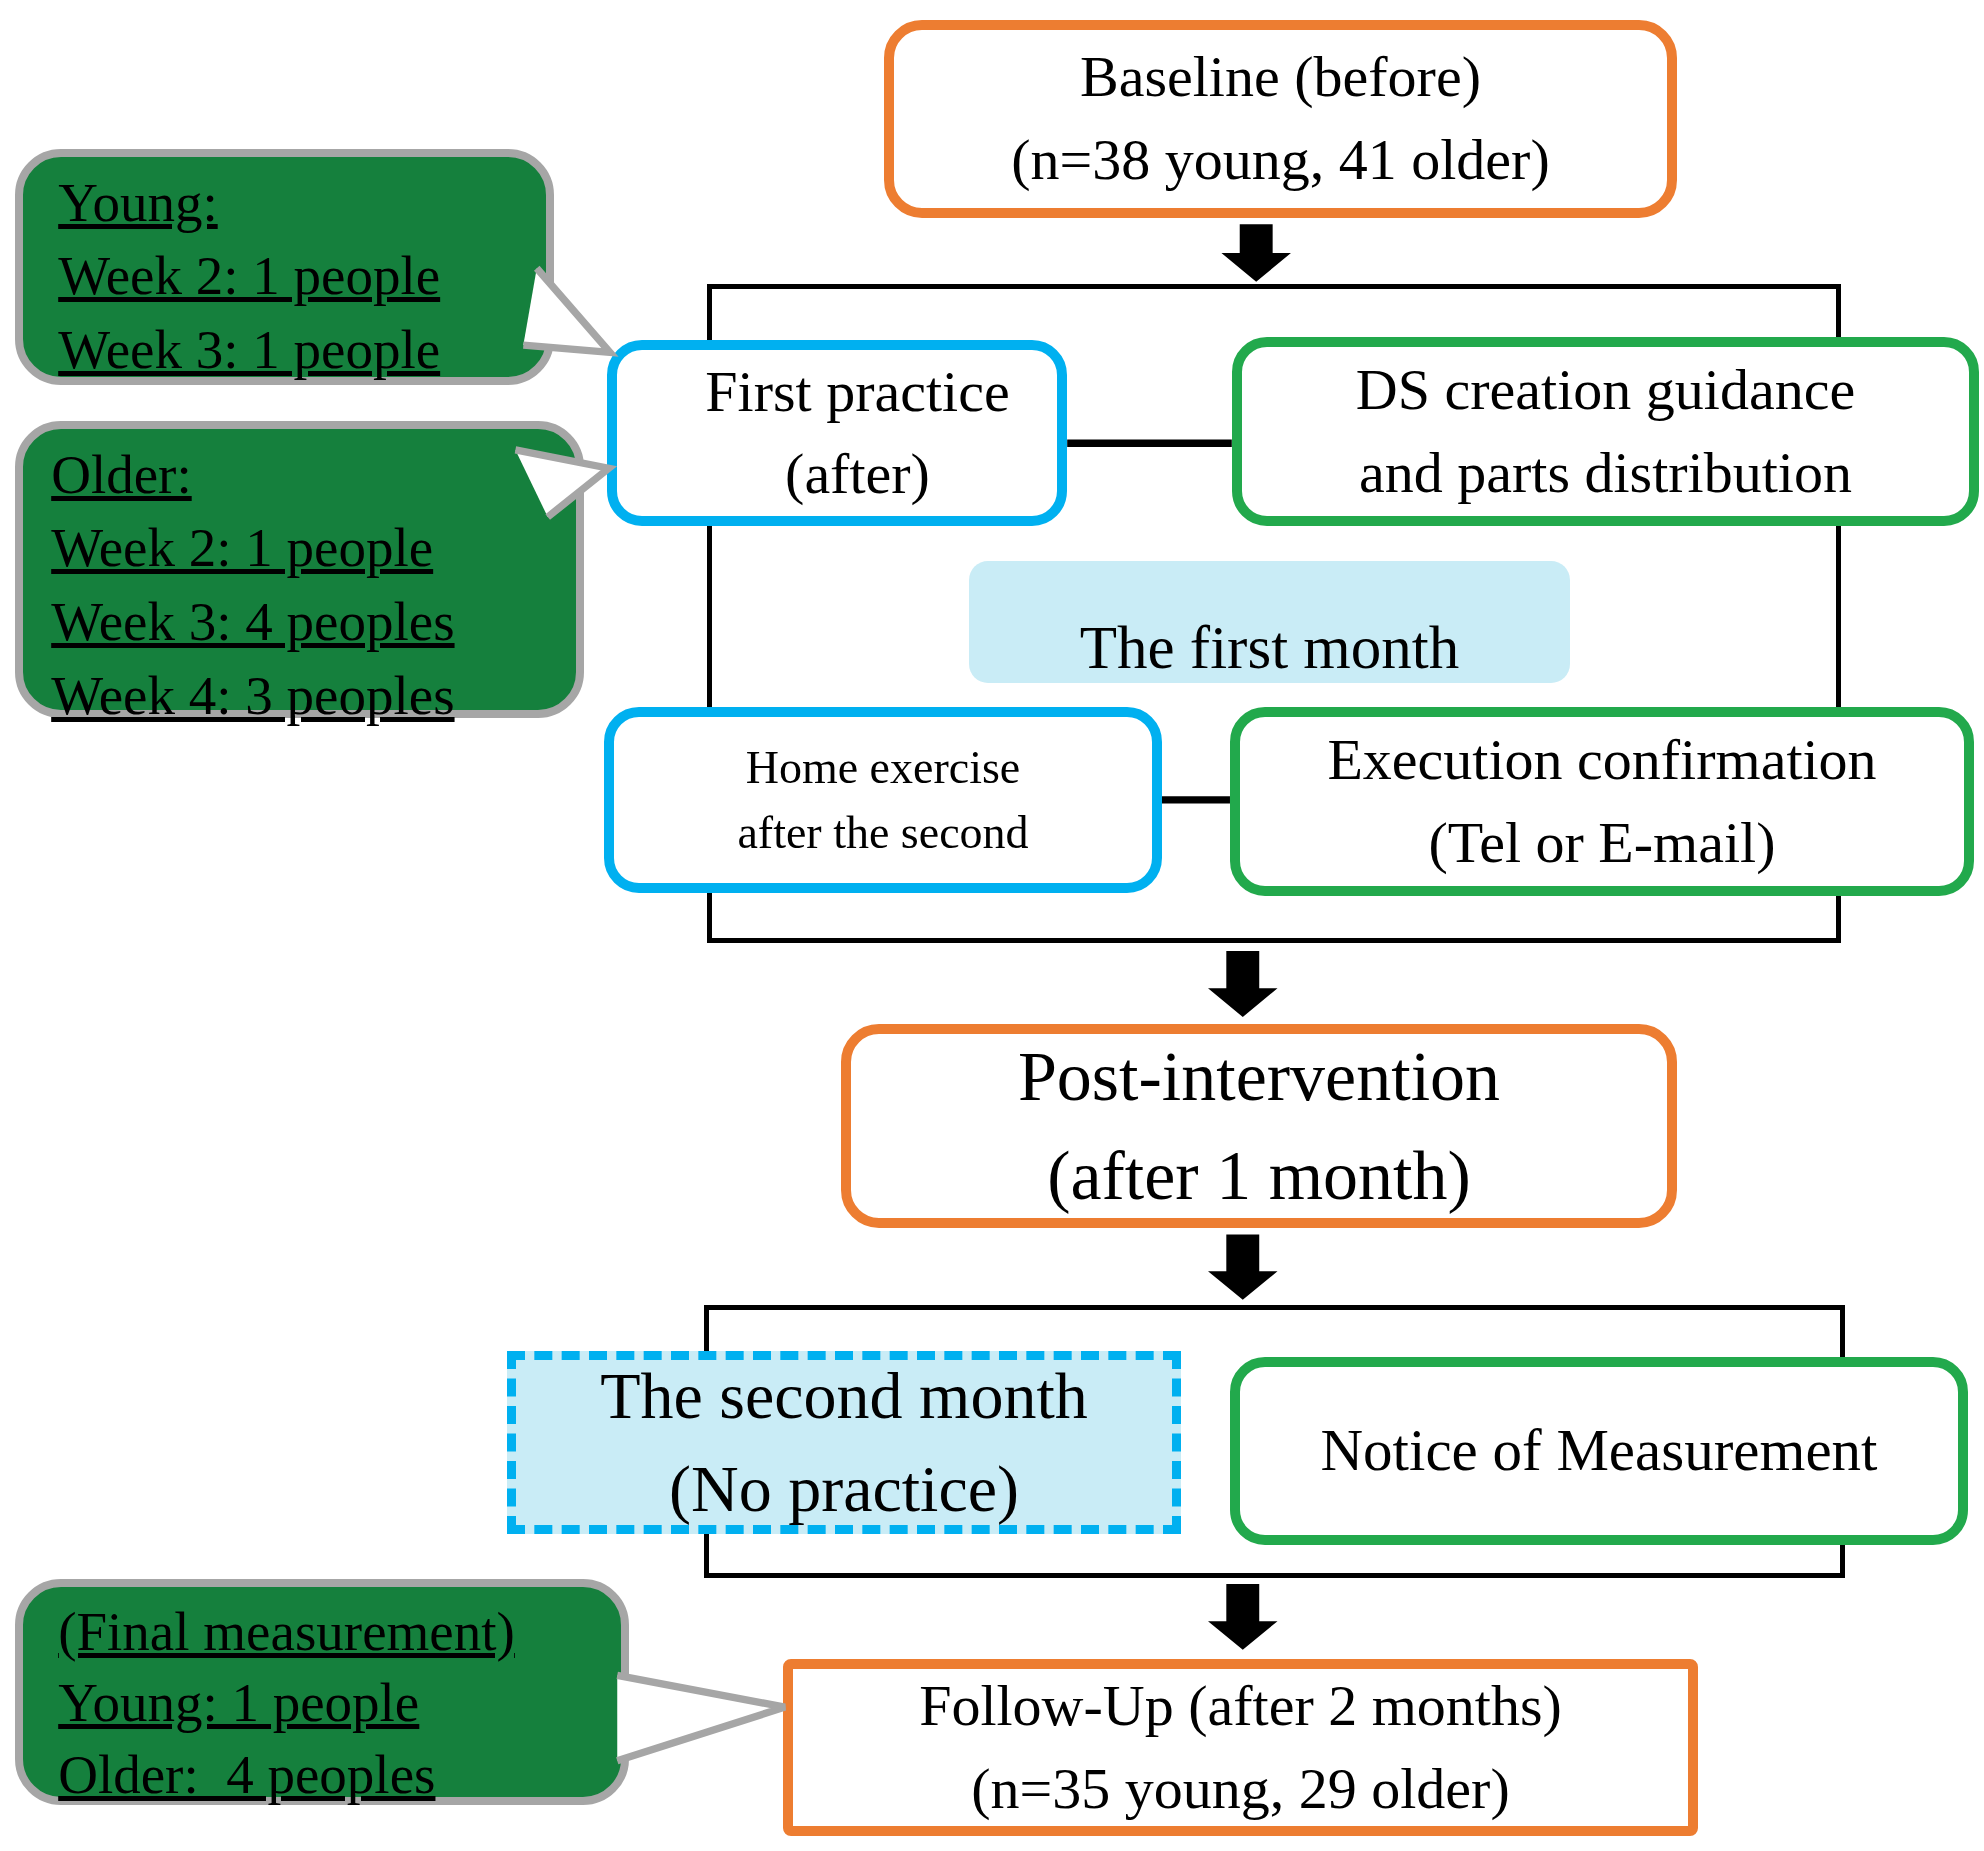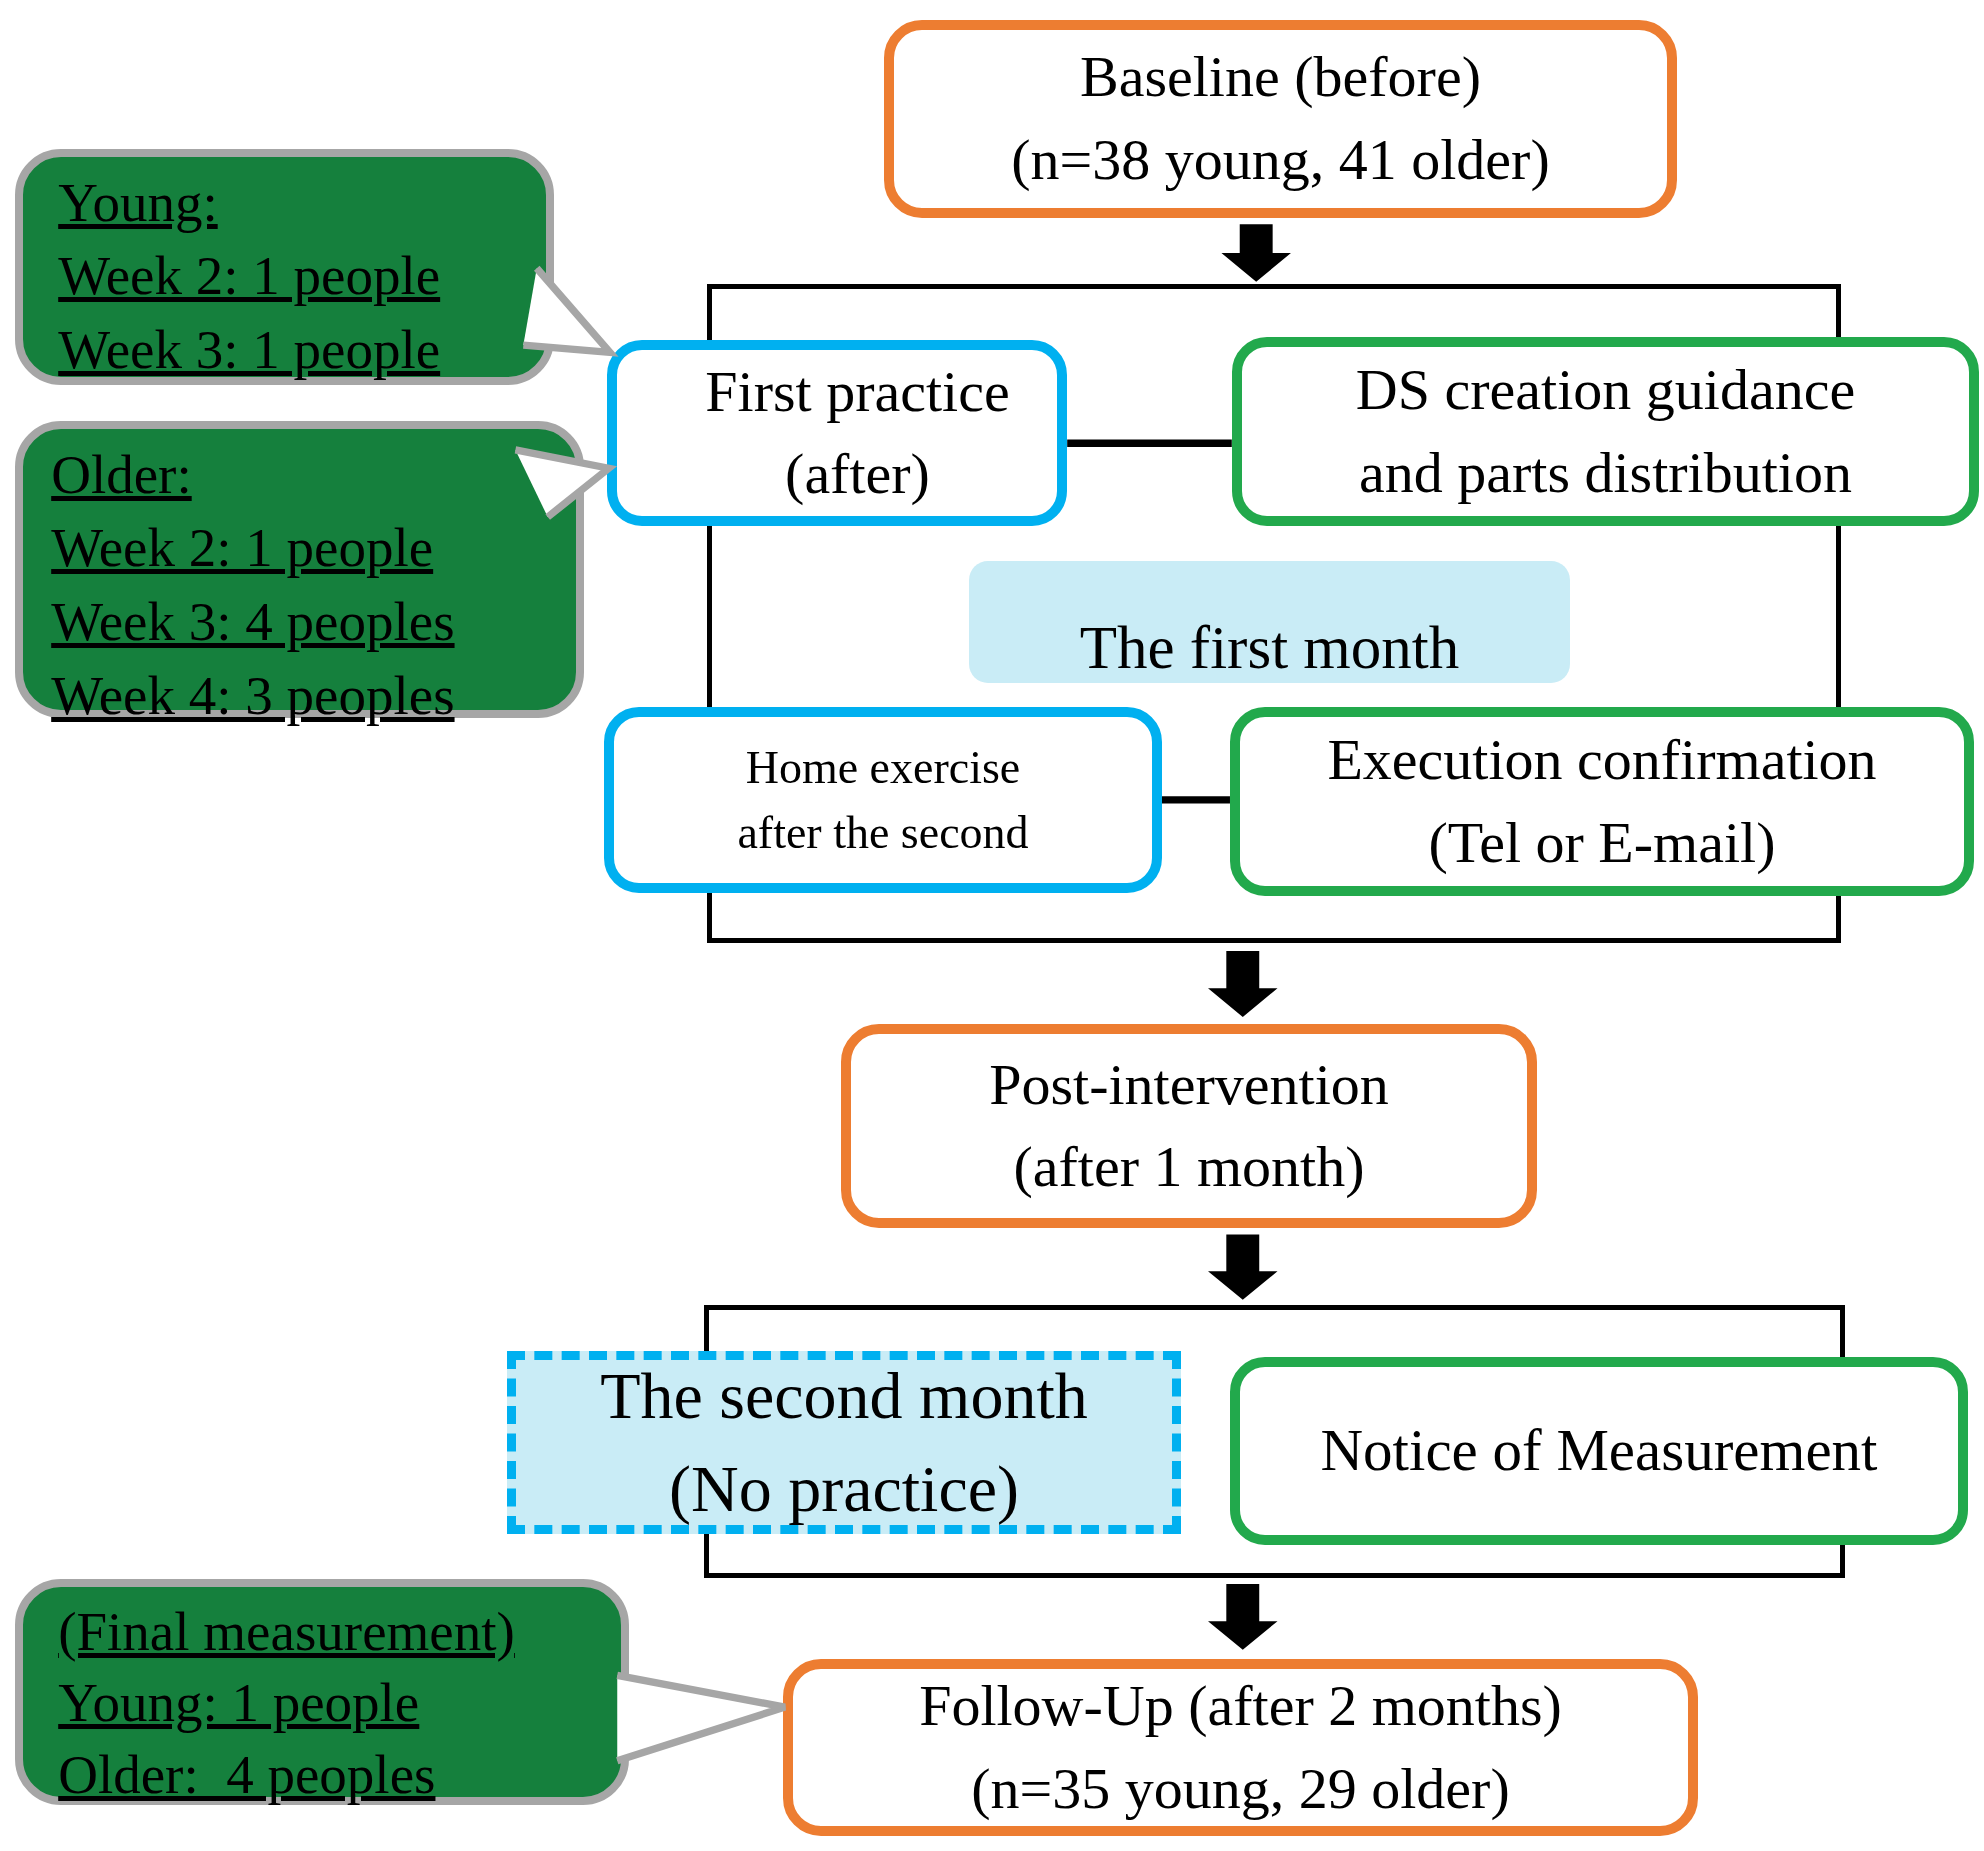--- a/index.html
+++ b/index.html
@@ -62,25 +62,25 @@
   .tail{fill:#ffffff;stroke:var(--c-gray);stroke-width:12;}
 
   
   #baseline{left:884px;top:19.5px;width:793px;height:198px;font-size:58px;}
   #m1{left:707px;top:284px;width:1134px;height:659px;}
   #fp{left:607px;top:340px;width:460px;height:186px;font-size:58px;padding-left:41px;}
   #ds{left:1232px;top:337px;width:747px;height:189px;font-size:58px;}
   #fm{left:969px;top:561px;width:601px;height:122px;font-size:61px;}
   #he{left:604px;top:707px;width:558px;height:186px;font-size:46px;}
   #ec{left:1230px;top:707px;width:744px;height:189px;font-size:58px;}
-  #pi{left:841px;top:1024px;width:696px;height:204px;font-size:58px;}
+  #pi{left:841px;top:1024px;width:836px;height:204px;font-size:70px;}
   #m2{left:704px;top:1305px;width:1141px;height:273px;}
   #sm{left:507px;top:1351px;width:674px;height:183px;font-size:66px;}
   #nm{left:1230px;top:1357px;width:738px;height:188px;font-size:59px;}
-  #fu{left:783px;top:1659px;width:915px;height:177px;font-size:58px;}
+  #fu{left:783px;top:1659px;width:915px;height:177px;font-size:58px;border-radius:8px;}
   #yc{left:15.2px;top:149px;width:539px;height:236px;}
   #oc{left:15.2px;top:421px;width:569px;height:297px;padding-left:28px;}
   #fc{left:15.2px;top:1579px;width:614px;height:226px;line-height:1.3;}
 </style>
 </head>
 <body>
 
 <div class="canvas">
 
   <div class="container" id="m1"></div>

